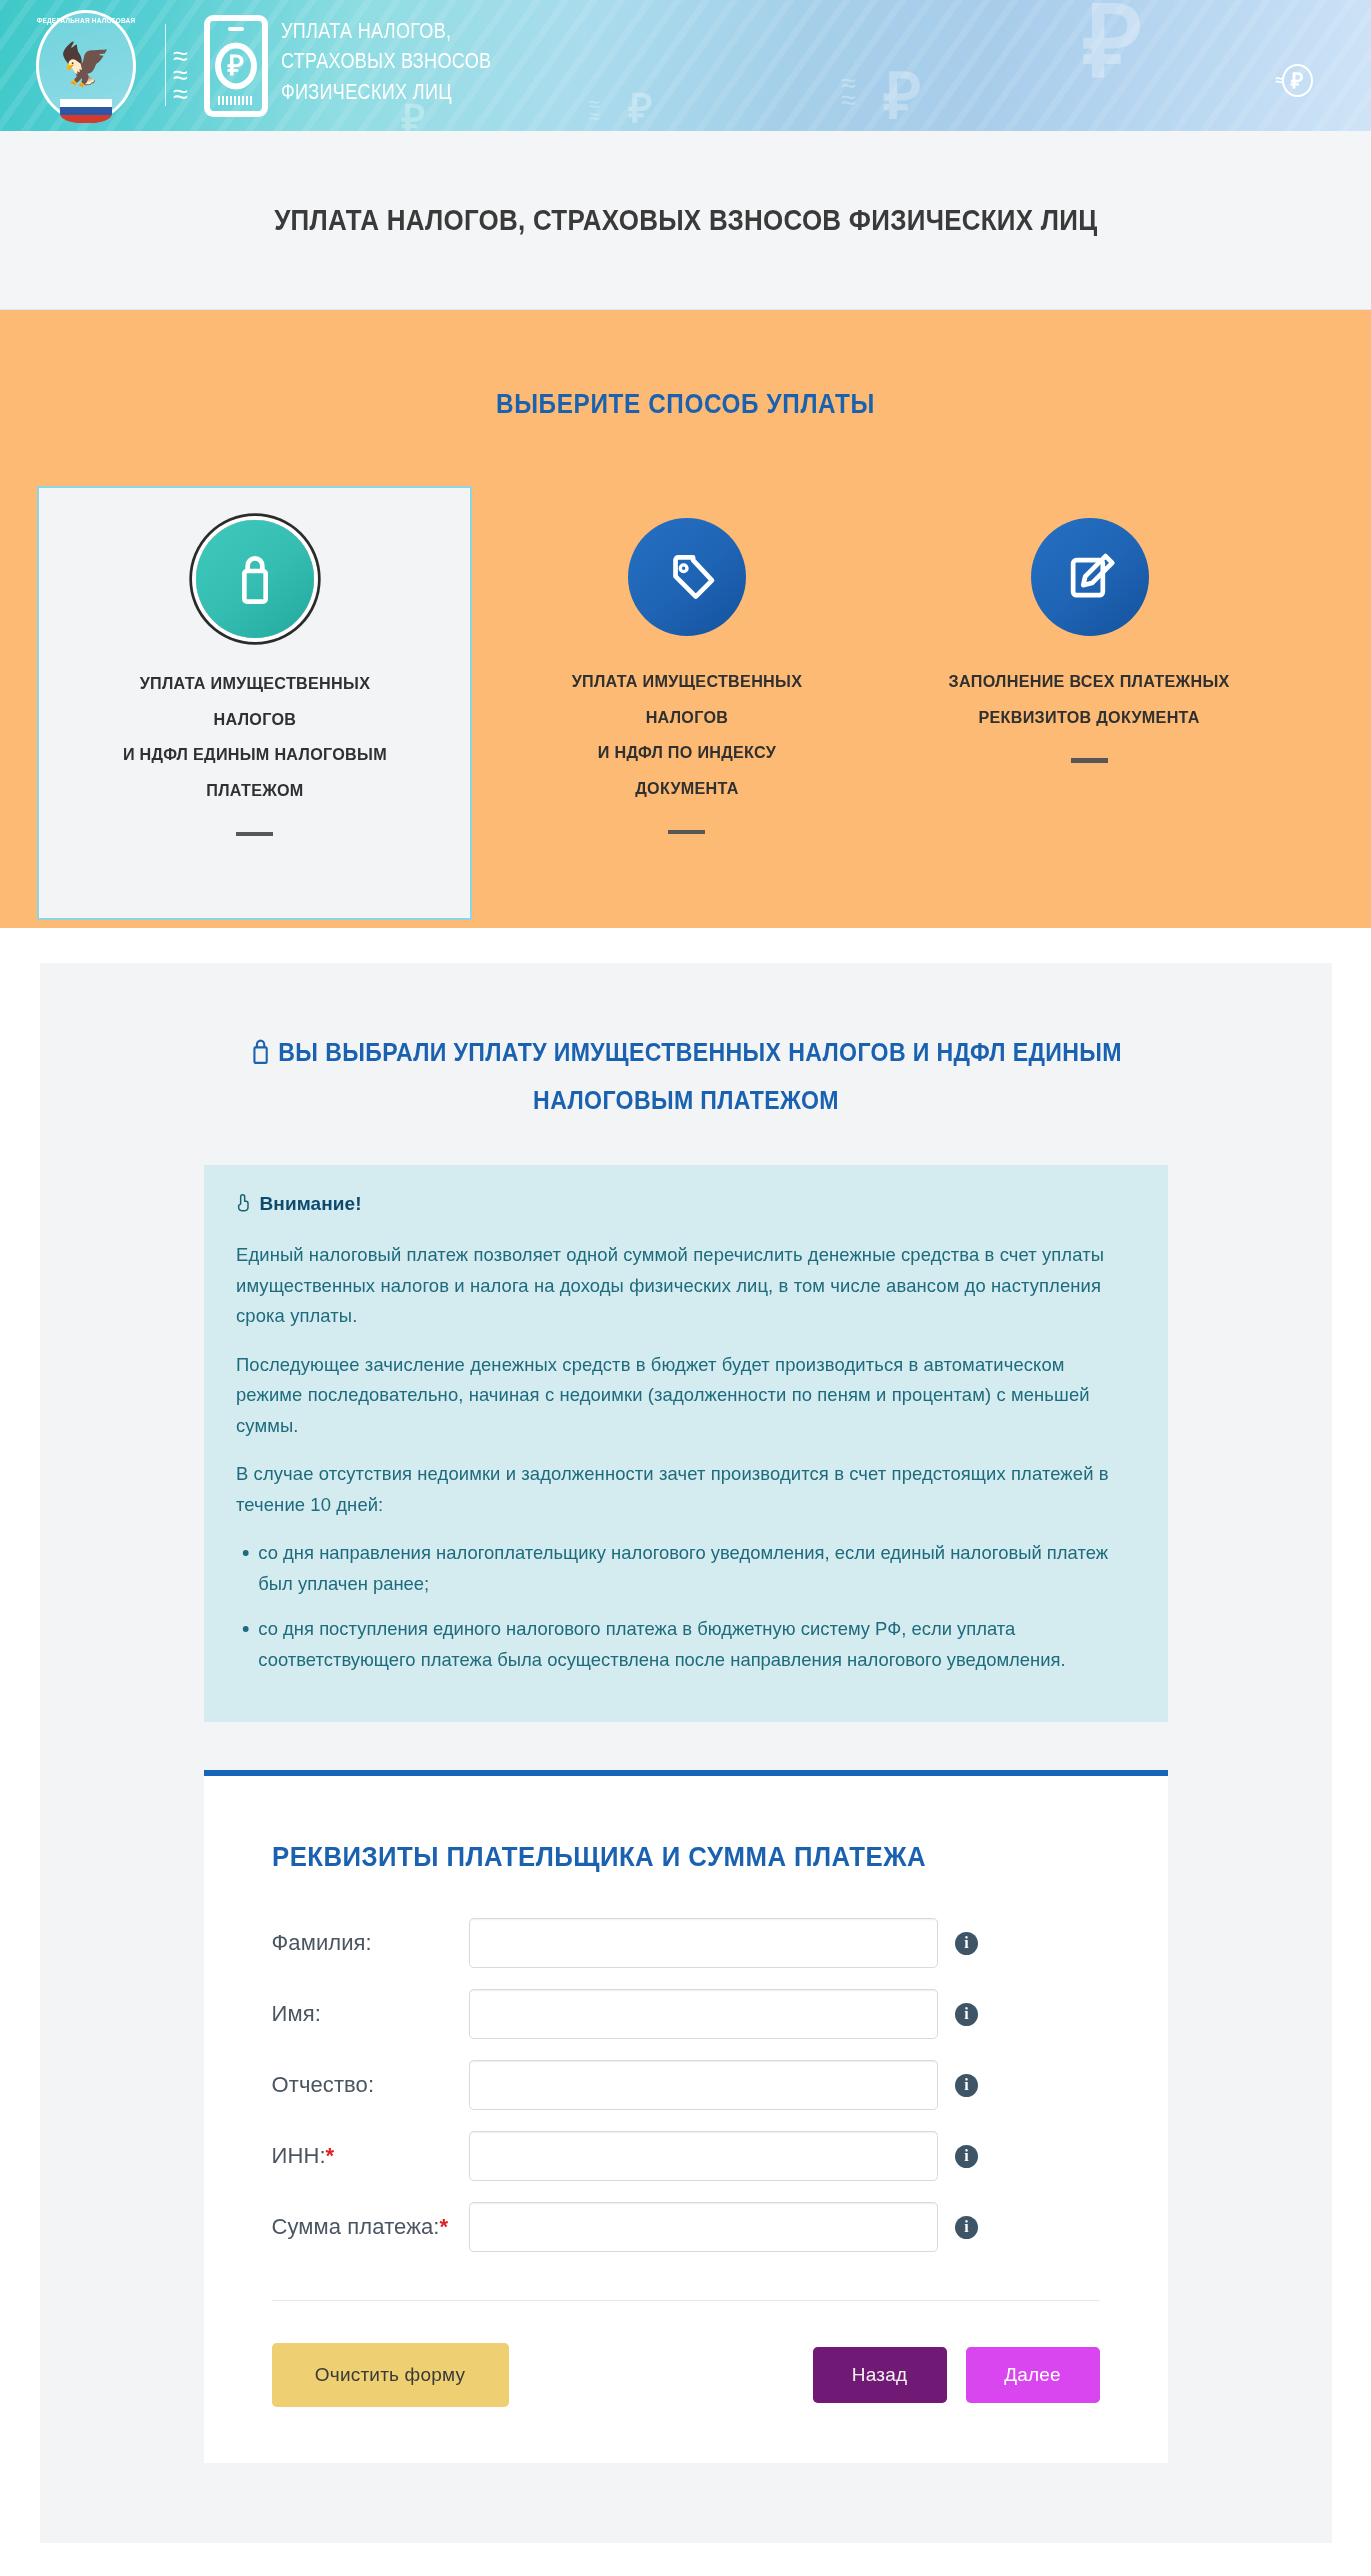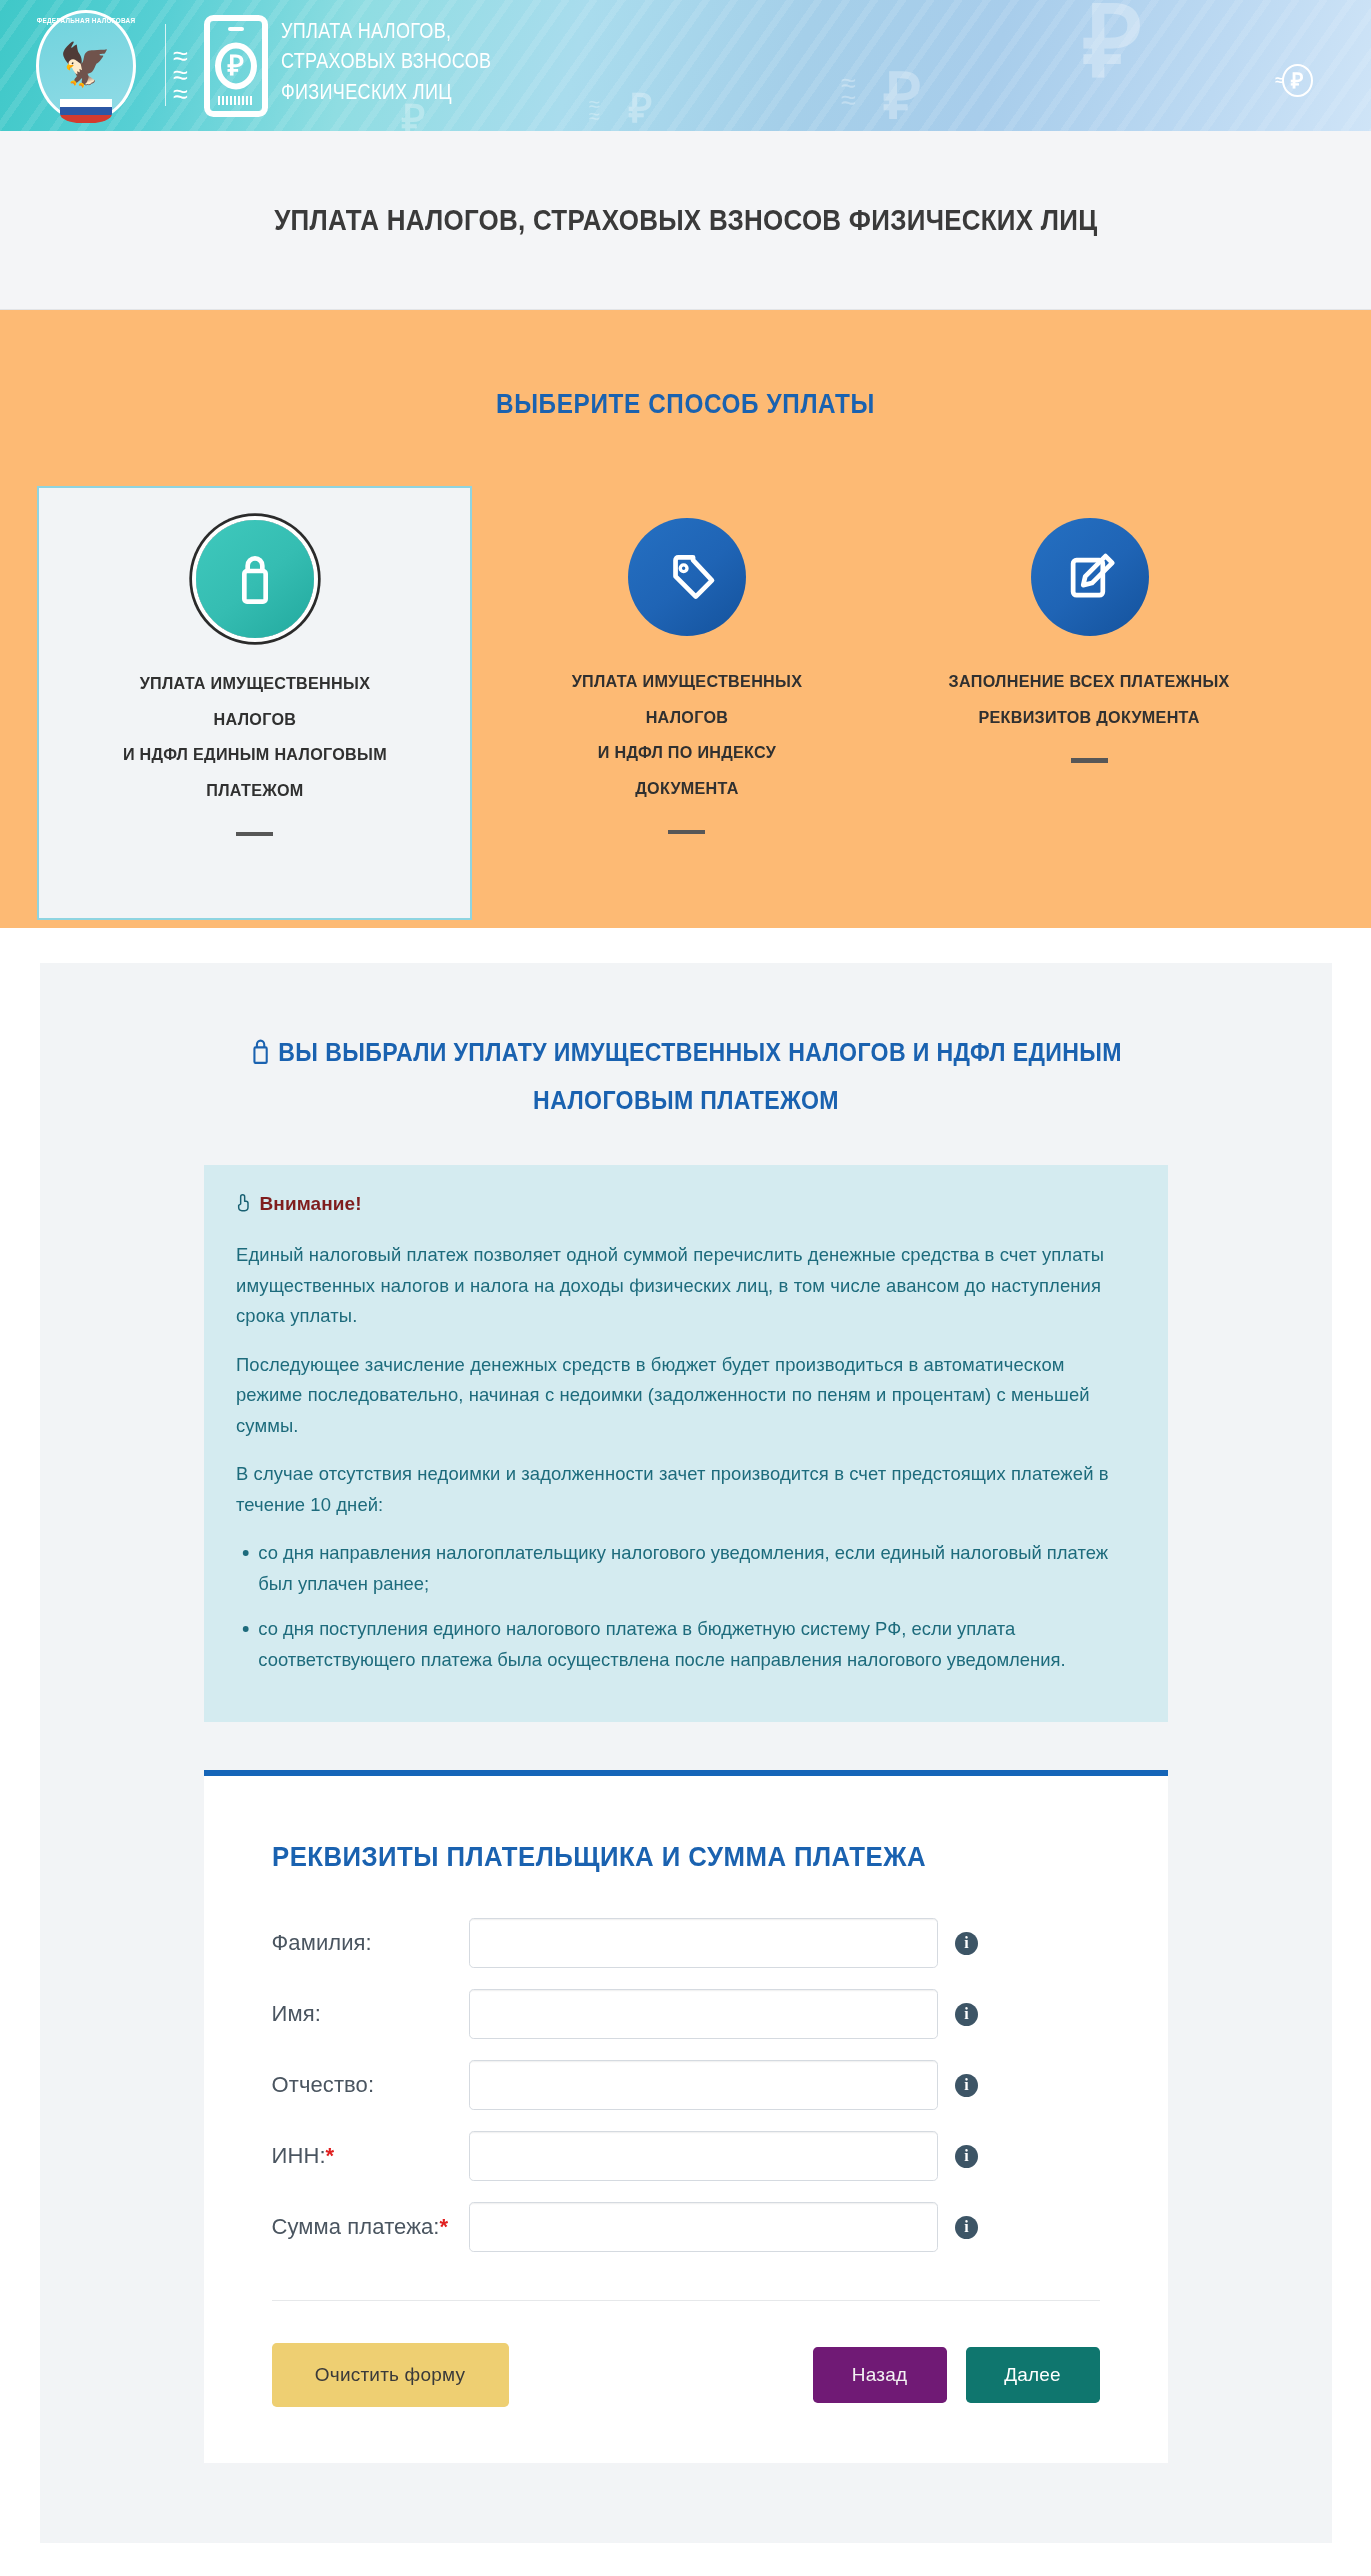--- a/index.html
+++ b/index.html
@@ -189,21 +189,21 @@
     display: inline-block; vertical-align: -4px; margin-right: 8px;
   }
 
   
   .notice {
     width: 964px; margin: 0 auto;
     background: #d4ebf0;
     padding: 27px 32px 31px;
   }
   .notice-title {
-    color: #7f1d1d;
+    color: #0c4a6e;
     font-size: 19px; font-weight: 700; letter-spacing: 0.1px;
     margin-bottom: 23px;
     display: flex; align-items: center; gap: 8px;
   }
   .notice p {
     color: #1d6b7c;
     font-family: "Liberation Sans Narrow", "Liberation Sans", sans-serif;
     font-size: 19px; line-height: 1.62; letter-spacing: 0.1px;
     margin-bottom: 17.4px;
     transform: scaleX(.97); transform-origin: left;
@@ -286,21 +286,21 @@
   .btn-clear {
     background: #eecf72; color: #3a3a3a;
     width: 237px; height: 64px;
   }
   .btn-back {
     background: #701a75; color: #f3f3f3;
     width: 134px; height: 56px;
     margin-left: auto;
   }
   .btn-next {
-    background: #0f766e; color: #ffffff;
+    background: #d946ef; color: #ffffff;
     width: 134px; height: 56px;
     margin-left: 19px;
   }
   .page-bottom { height: 67px; background: #fff; }
 </style>
 </head>
 <body>
 
 <div class="banner">
   <div class="banner-stripes"></div>

